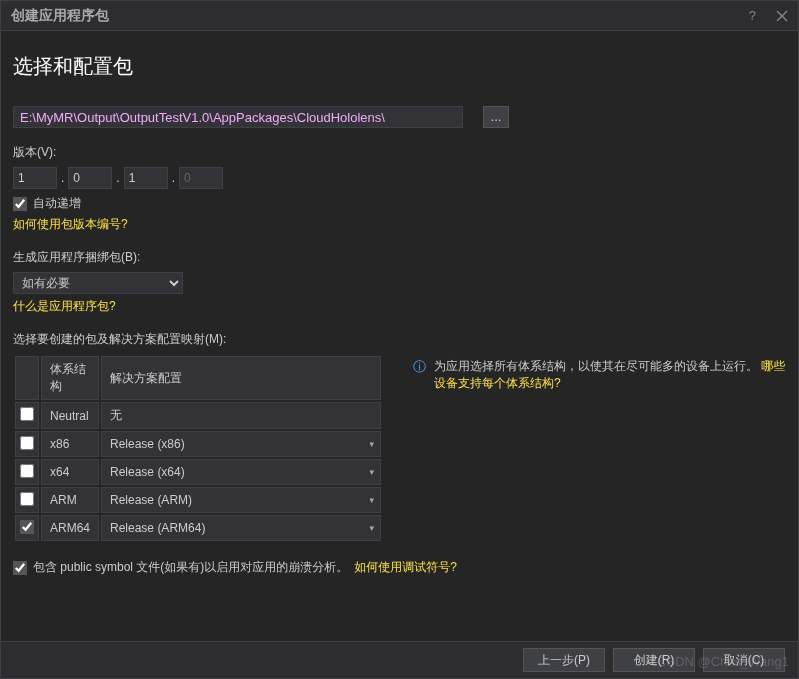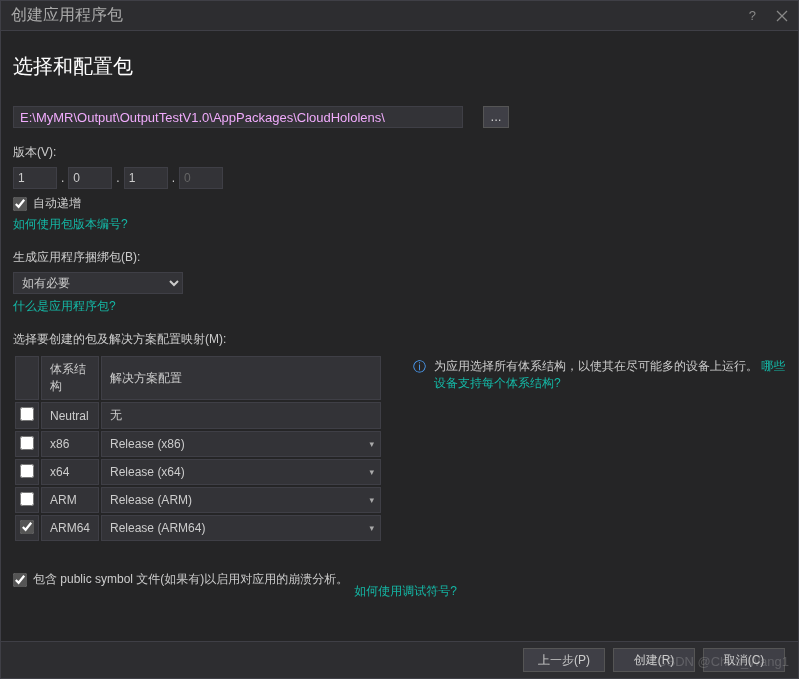--- a/index.html
+++ b/index.html
@@ -34,21 +34,22 @@
       border-bottom: 1px solid #3f3f46;
       justify-content: space-between;
     }
     .titlebar-left {
       display: flex;
       align-items: center;
       gap: 8px;
     }
     .titlebar-title {
       color: #aaa;
-      font-size: 16px;
+      font-size: 14px;
+      font-weight: bold;
     }
     .titlebar-right {
       display: flex;
       align-items: center;
       gap: 20px;
     }
     .help-icon, .close-icon {
       color: #888;
       cursor: pointer;
       font-size: 13px;
@@ -126,24 +127,23 @@
       gap: 6px;
       margin-bottom: 4px;
     }
     input[type="checkbox"] {
       width: 14px;
       height: 14px;
       accent-color: #555;
       cursor: pointer;
     }
     .link {
-      color: #14b8a6;
-      cursor: pointer;
-      font-size: 12px;
-      margin-top: 24px;
+      color: #fde047;
+      cursor: pointer;
+      font-size: 12px;
     }
     .section {
       margin-bottom: 16px;
     }
     select.combo {
       background: #333337;
       border: 1px solid #3f3f46;
       color: #cccccc;
       padding: 2px 4px;
       height: 22px;

